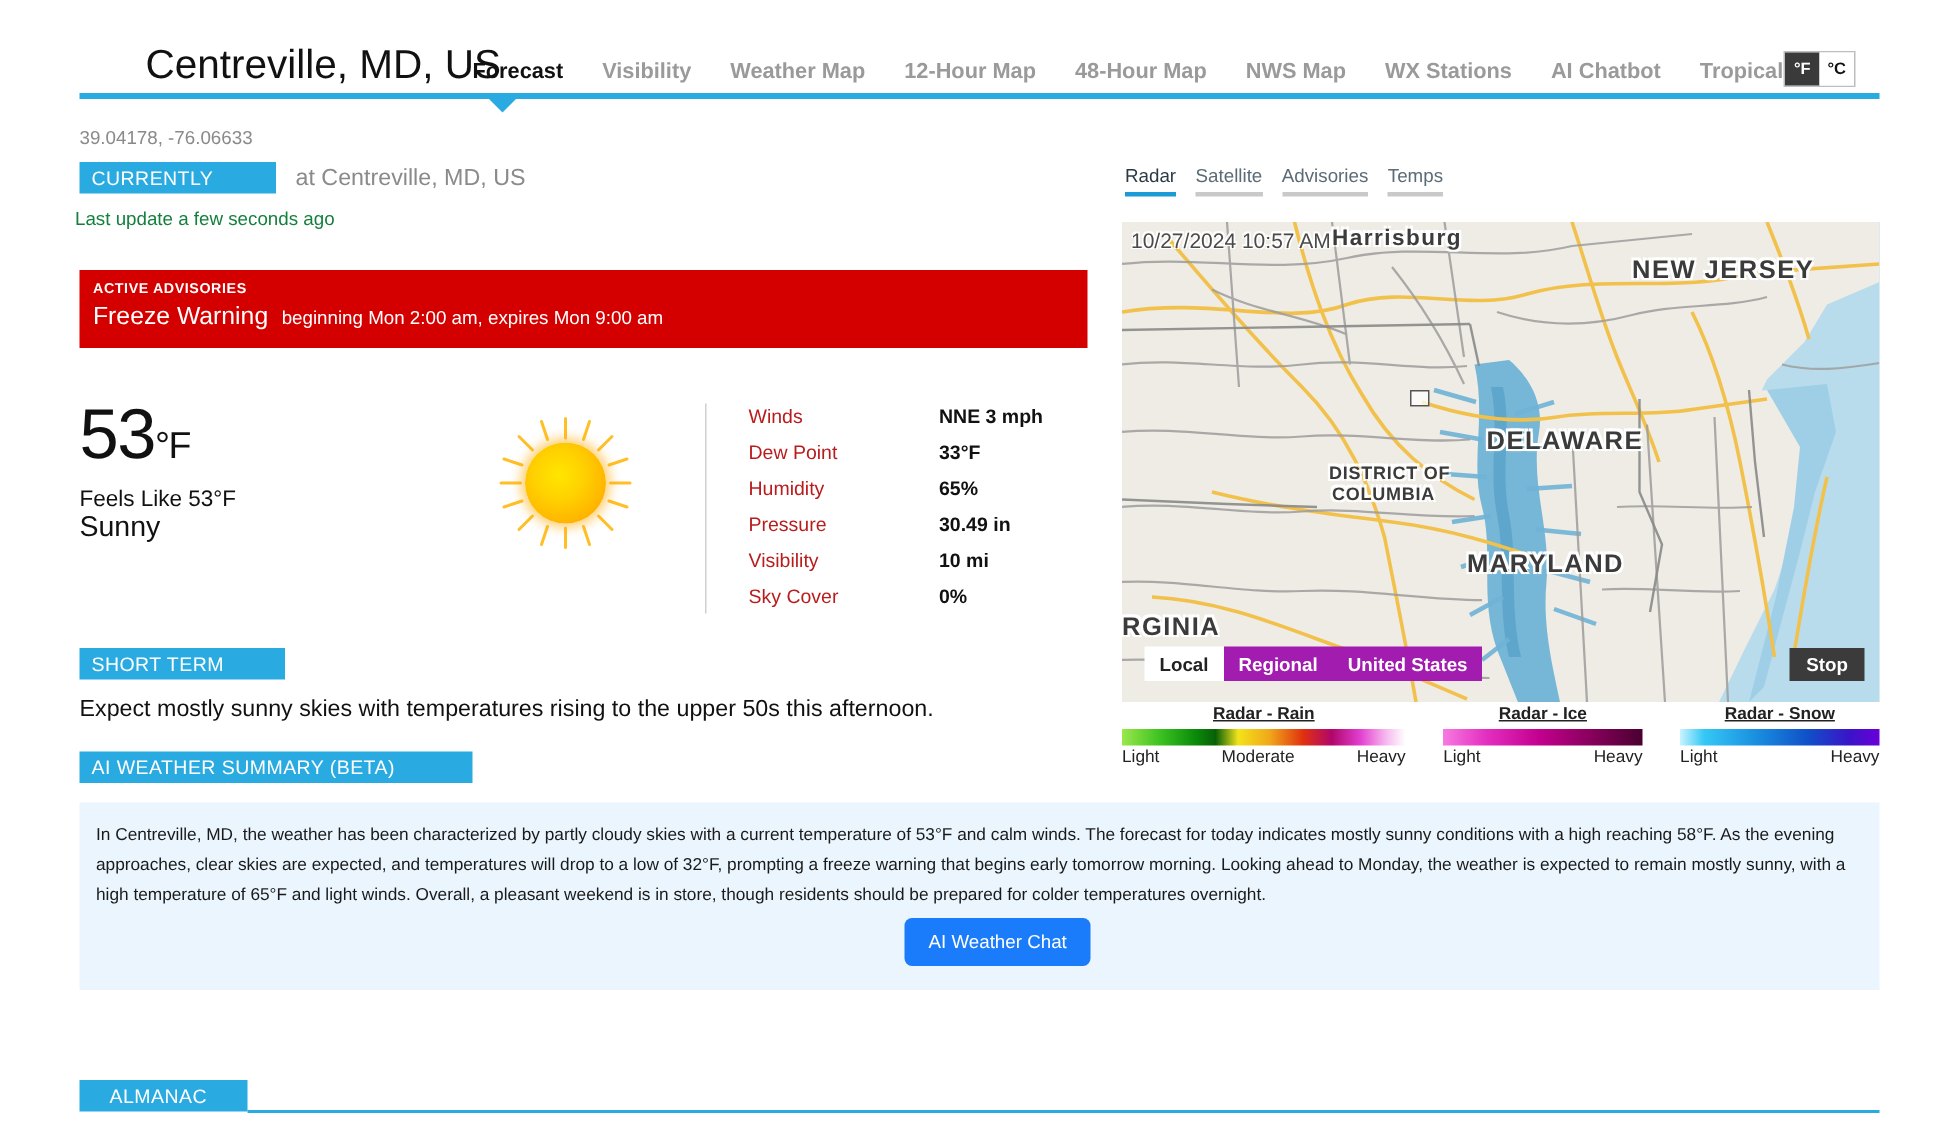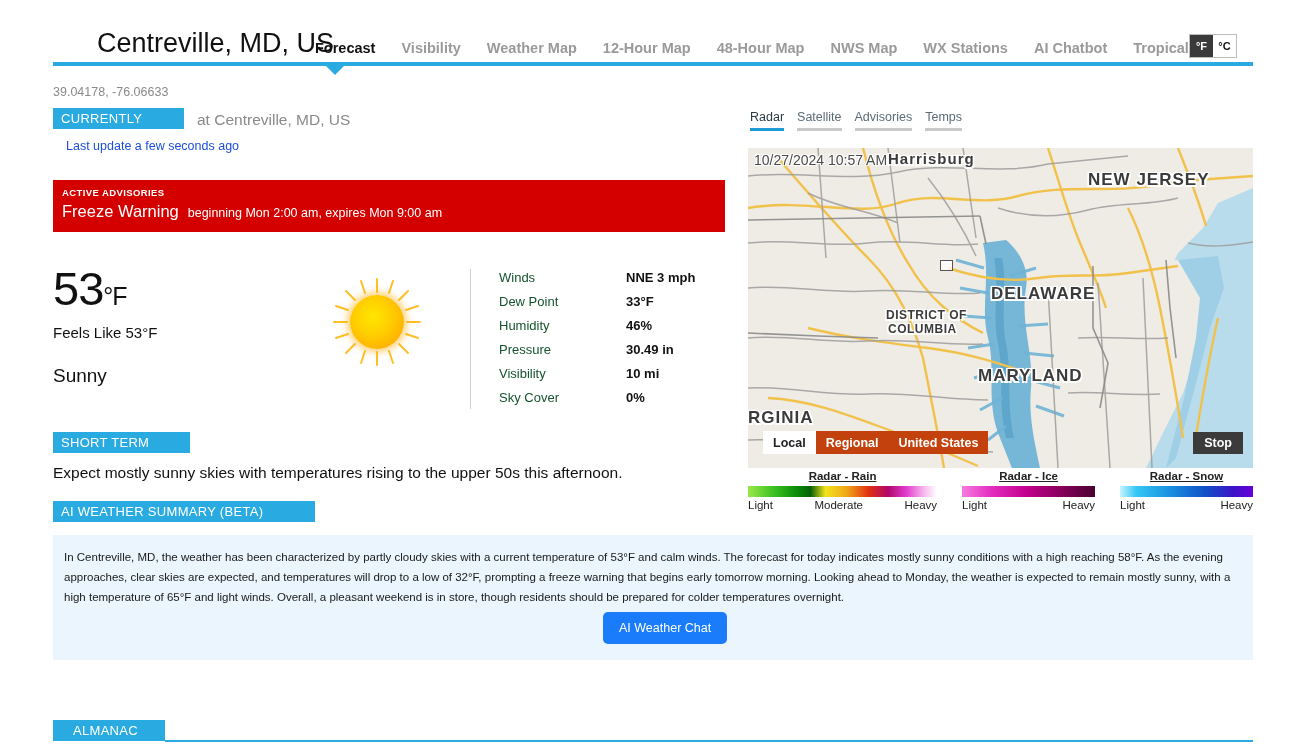--- a/index.html
+++ b/index.html
@@ -55,54 +55,54 @@
     font-size:12.5px; color:#8a8a8a;
   }
 
   
   .badge {
     display:inline-flex; align-items:center;
     background:#29abe2; color:#fff;
     font-size:13px; letter-spacing:.3px;
     padding:4px 10px 4px 8px;
   }
-  .currently-row { position:absolute; left:53px; top:108px; display:flex; align-items:flex-end; }
+  .currently-row { position:absolute; left:53px; top:108px; display:flex; align-items:center; }
   .currently-badge { width:131px; height:21px; font-size:13px; }
   .currently-at { margin-left:13px; font-size:15.5px; color:#8a8a8a; white-space:nowrap; }
-  .last-update { position:absolute; left:66px; top:139px; font-size:12.5px; color:#1d4ed8; }
+  .last-update { position:absolute; left:50px; top:139px; font-size:12.5px; color:#15803d; }
 
   .advisory {
     position:absolute; left:53px; top:180px; width:672px; height:52px;
     background:#d40000; color:#fff; padding:7px 0 0 9px;
   }
   .advisory-label { font-size:9.5px; font-weight:bold; letter-spacing:.4px; }
   .advisory-body { display:flex; align-items:baseline; margin-top:4px; }
   .advisory-title { font-size:16.5px; }
   .advisory-sub { font-size:12.5px; margin-left:9px; }
 
   .current-block { position:absolute; left:53px; top:265px; width:672px; height:150px; }
   .temp-main { font-size:47px; line-height:1; color:#111; letter-spacing:-1px; }
   .temp-main .deg { font-size:25px; }
   .feels { font-size:15px; margin-top:12px; color:#111; }
-  .cond { font-size:19px; margin-top:24px; color:#111; }
+  .cond { font-size:19px; color:#111; }
 
   .sun-icon { position:absolute; left:277px; top:10px; width:94px; height:94px; }
   .sun-core {
     position:absolute; left:20px; top:20px; width:54px; height:54px; border-radius:50%;
     background:radial-gradient(circle at 42% 40%, #ffe600 0%, #ffd000 38%, #ffb400 72%, #ff9000 100%);
     box-shadow:0 0 7px 3px rgba(255,170,0,.55);
   }
   .sun-rays { position:absolute; left:0; top:0; width:94px; height:94px; }
 
   .divider-v {
     position:absolute; left:417px; top:4px; width:1px; height:140px; background:#cfcfcf;
   }
   .details { position:absolute; left:446px; top:0px; }
   .det-row { display:flex; height:24px; align-items:center; }
-  .det-label { width:127px; font-size:13px; color:#14532d; }
+  .det-label { width:127px; font-size:13px; color:#b91c1c; }
   .det-value { font-size:13px; font-weight:bold; color:#111; }
 
   .short-term-badge { position:absolute; left:53px; top:432px; width:137px; height:21px; justify-content:flex-start; }
   .short-term-text { position:absolute; left:53px; top:464px; font-size:15.5px; color:#111; }
   .ai-badge { position:absolute; left:53px; top:501px; width:262px; height:21px; }
 
   .ai-panel {
     position:absolute; left:53px; top:535px; width:1200px; height:125px;
     background:#eaf5fd;
   }
@@ -145,21 +145,21 @@
   .map-marker {
     position:absolute; left:192px; top:112px; width:13px; height:11px;
     border:1.5px solid #555; background:rgba(255,255,255,.75);
   }
   .scope-group { position:absolute; left:15px; bottom:14px; display:flex; height:23px; }
   .scope-btn {
     display:flex; align-items:center; padding:0 10px;
     font-size:12.5px; font-weight:bold; cursor:pointer;
   }
   .scope-btn.sel { background:#fff; color:#222; }
-  .scope-btn.unsel { background:#c2410c; color:#fff; }
+  .scope-btn.unsel { background:#a21caf; color:#fff; }
   .stop-btn {
     position:absolute; right:10px; bottom:14px;
     background:#3b3b3b; color:#fff; font-size:12.5px; font-weight:bold;
     padding:4px 11px; cursor:pointer;
   }
 
   .legends { position:absolute; left:748px; top:470px; width:505px; display:flex; }
   .legend { text-align:center; }
   .legend-title { font-size:11.5px; font-weight:bold; color:#222; margin-bottom:4px;text-decoration:underline; }
   .legend-bar { height:11px; width:100%; }
@@ -245,21 +245,21 @@
     <div class="det-row">
       <div class="det-label">Winds</div>
       <div class="det-value">NNE 3 mph</div>
     </div>
     <div class="det-row">
       <div class="det-label">Dew Point</div>
       <div class="det-value">33°F</div>
     </div>
     <div class="det-row">
       <div class="det-label">Humidity</div>
-      <div class="det-value">46%</div>
+      <div class="det-value">65%</div>
     </div>
     <div class="det-row">
       <div class="det-label">Pressure</div>
       <div class="det-value">30.49 in</div>
     </div>
     <div class="det-row">
       <div class="det-label">Visibility</div>
       <div class="det-value">10 mi</div>
     </div>
     <div class="det-row">

